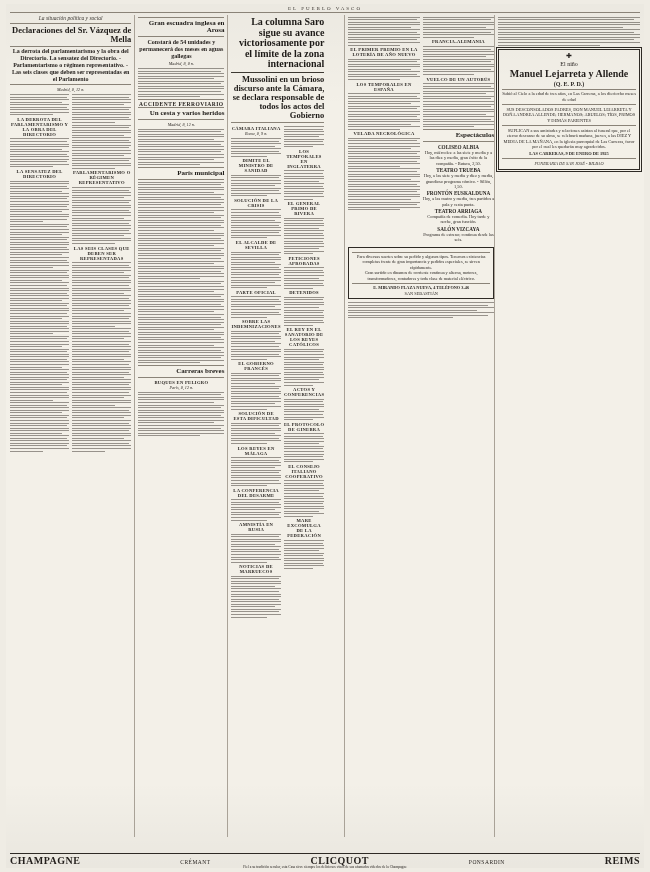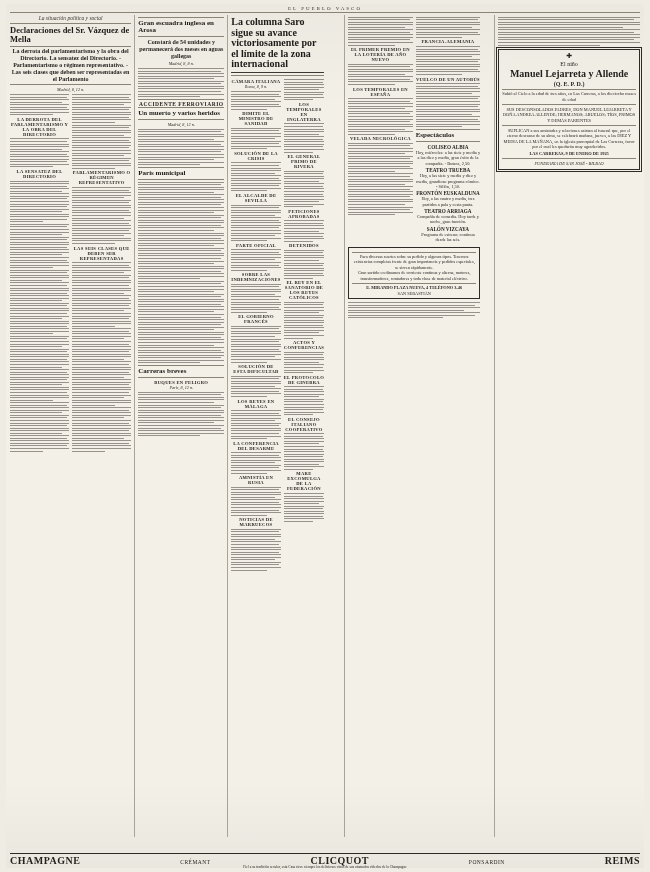--- a/index.html
+++ b/index.html
@@ -38,24 +38,24 @@
     height:822px;
     align-items:stretch;
   }
   .col{
     position:relative;
     box-sizing:border-box;
   }
   .c1{width:128px;border-right:0.5px solid #a9a297;padding-right:3px;}
   .c2{width:92px;border-right:0.5px solid #a9a297;padding-right:3px;}
   .c3{width:116px;border-right:0.5px solid #a9a297;padding-right:20px;}
-  .c4{width:150px;border-right:0.5px solid #a9a297;padding-right:14px;}
+  .c4{width:150px;border-right:0.5px solid #a9a297;padding-right:0;}
   .c5{width:145px;}
   .hl{
-    text-align:left;
+    text-align:right;
     font-weight:bold;
     line-height:1.06;
     margin:2px 0 2px 0;
     color:#1d1a17;
   }
   .hl.lg{font-size:10px;}
   .hl.md{font-size:8.5px;}
   .hl.sm{font-size:7px;}
   .kicker{
     text-align:center;
@@ -485,21 +485,21 @@
             <div class="ln s1"></div>
             <div class="ln s2"></div>
             <div class="ln s1"></div>
             <div class="ln s1"></div>
             <div class="ln s2"></div>
             <div class="ln s1"></div>
             <div class="ln s4"></div>
         </div>
 
         <div class="secthead">ACCIDENTE FERROVIARIO</div>
-        <div class="hl sm">Un muerto y varios heridos</div>
+        <div class="hl sm">Un cesta y varios heridos</div>
         <div class="rule"></div>
         <div class="dateline">Madrid, 8, 12 n.</div>
         <div class="txt">
           <div class="ln s1"></div>
             <div class="ln s2"></div>
             <div class="ln s1"></div>
             <div class="ln s1"></div>
             <div class="ln s3"></div>
             <div class="ln s1"></div>
             <div class="ln s2"></div>
@@ -616,20 +616,21 @@
             <div class="ln s2"></div>
             <div class="ln s1"></div>
             <div class="ln s1"></div>
             <div class="ln s4"></div>
         </div>
       </div>
 
       <div class="col c3">
         <div class="hl lg">La columna Saro sigue su avance victoriosamente por el límite de la zona internacional</div>
         <div class="rule thick"></div>
+        <div class="hl md">Mussolini en un brioso discurso ante la Cámara, se declara responsable de todos los actos del Gobierno</div>
         <div class="rule"></div>
         <div class="twocolmini">
           <div>
             <div class="minihead">CÁMARA ITALIANA</div>
             <div class="dateline">Roma, 8, 9 n.</div>
             <div class="txt">
               <div class="ln s1"></div>
                 <div class="ln s2"></div>
                 <div class="ln s1"></div>
                 <div class="ln s3"></div>

